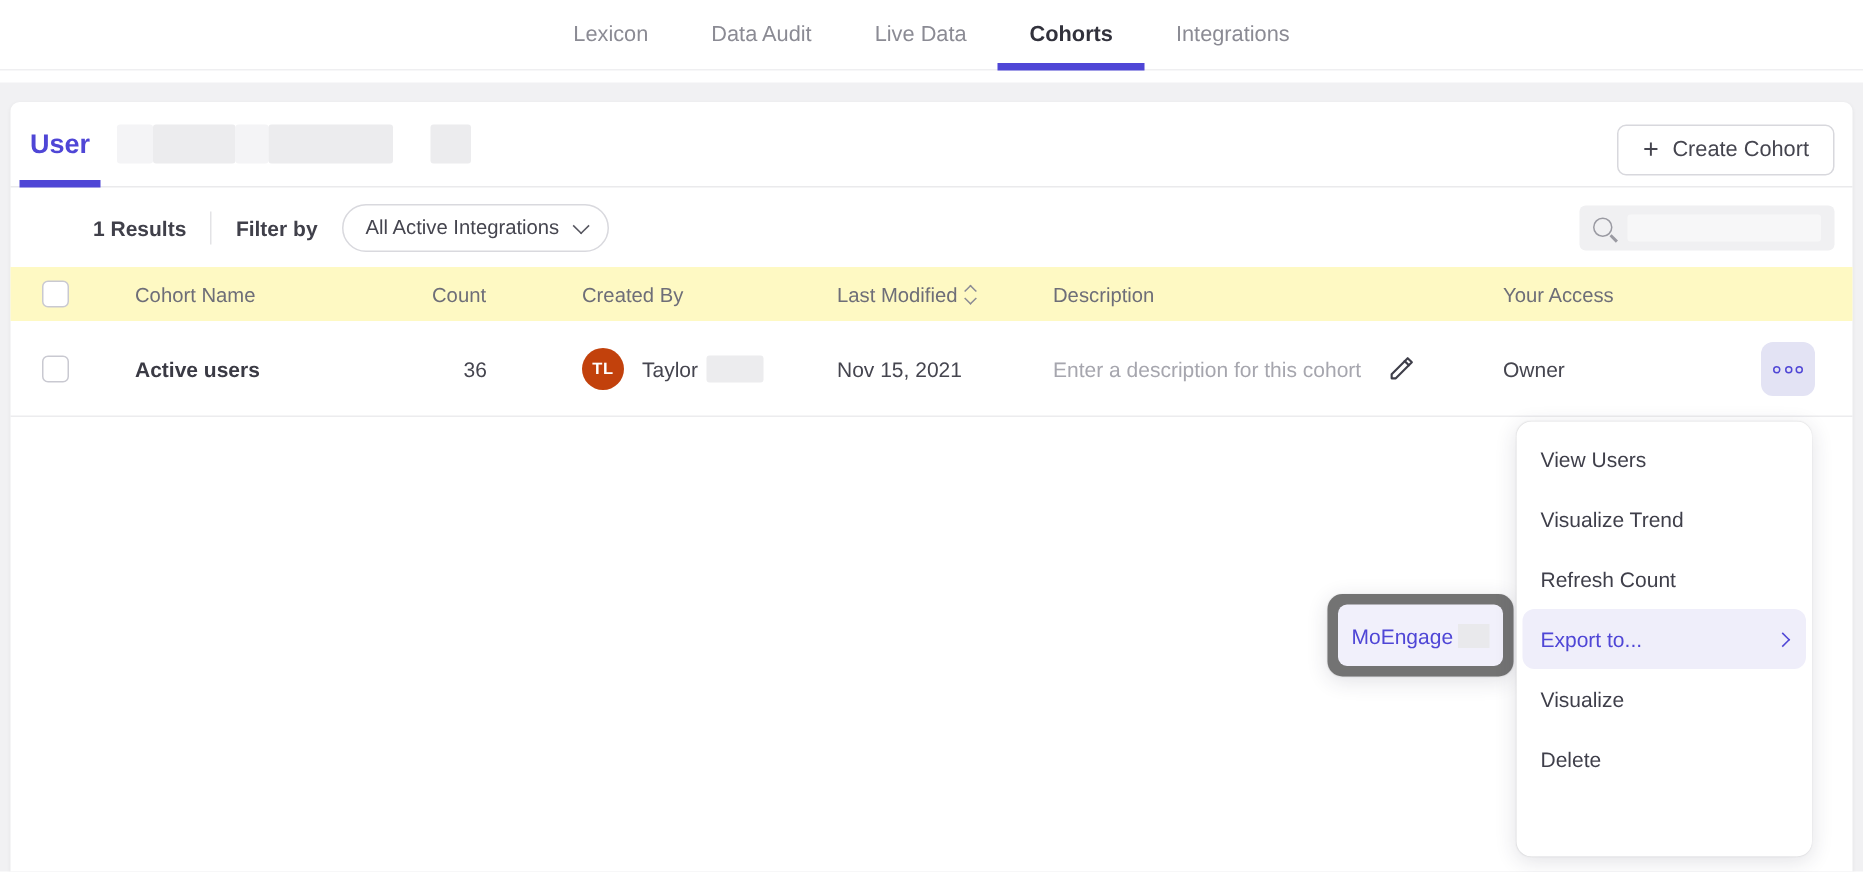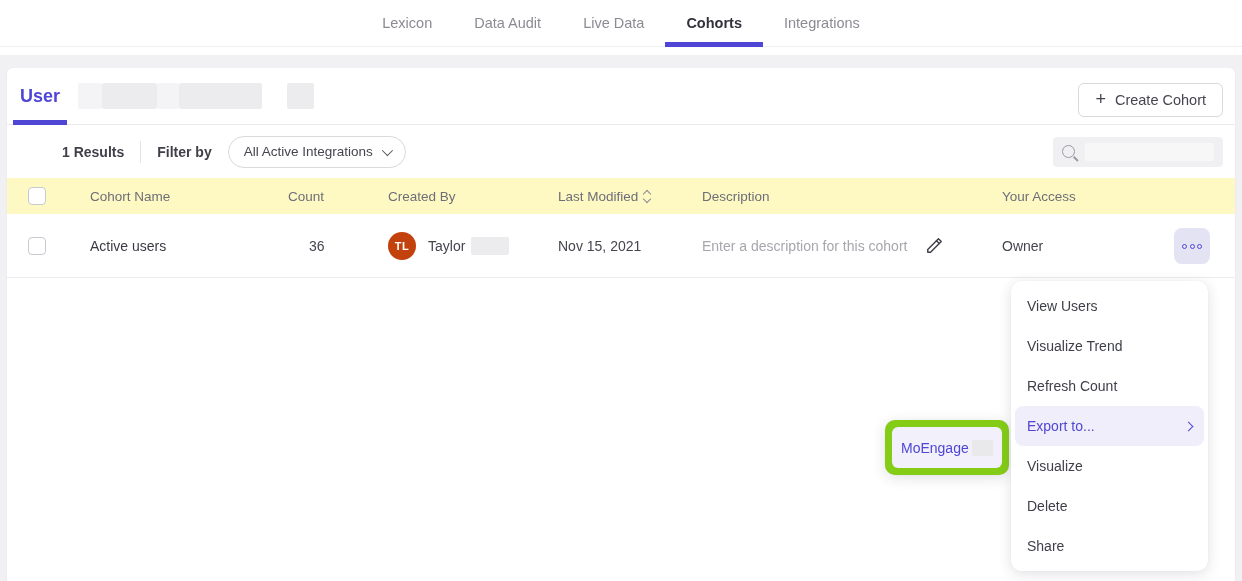--- a/index.html
+++ b/index.html
@@ -57,36 +57,36 @@
   .col-created { width: 170px; flex: none; display: flex; align-items: center; }
   .col-modified { width: 144px; flex: none; display: flex; align-items: center; gap: 6px; }
   .col-desc { width: 300px; flex: none; display: flex; align-items: center; }
   .col-access { flex: 1; }
   .checkbox { width: 18px; height: 18px; border: 1.5px solid #c9c9d1; border-radius: 4px; background: #fff; cursor: pointer; }
   .sort-icon { display: flex; flex-direction: column; gap: 2px; align-items: center; }
   .sort-icon i { width: 6px; height: 6px; border-right: 1.4px solid #8a8a94; border-bottom: 1.4px solid #8a8a94; display: block; }
   .sort-icon .up { transform: rotate(-135deg); }
   .sort-icon .down { transform: rotate(45deg); margin-top: -3px; }
 
-  .cohort-name { font-weight: 400; color: #3a3a44; cursor: pointer; }
+  .cohort-name { font-weight: 700; color: #3a3a44; cursor: pointer; }
   .avatar { width: 28px; height: 28px; border-radius: 50%; background: #c2410c; color: #fff; font-size: 11px; font-weight: 700; display: flex; align-items: center; justify-content: center; letter-spacing: .5px; flex: none; }
   .created-name { margin-left: 12px; }
   .name-redact { width: 38px; height: 18px; margin-left: 6px; }
   .desc-placeholder { color: #a6a6ae; }
   .pencil-icon { margin-left: 18px; cursor: pointer; display: flex; }
   .kebab-btn { position: absolute; right: 25px; top: 14px; width: 36px; height: 36px; border-radius: 8px; background: #e3e3f4; border: none; display: flex; align-items: center; justify-content: center; gap: 2.5px; cursor: pointer; }
   .kebab-btn i { width: 5px; height: 5px; border: 1.6px solid #4f46d6; border-radius: 50%; display: block; }
 
   
   .context-menu { position: absolute; left: 1011px; top: 281px; width: 197px; height: 290px; background: #fff; border-radius: 10px; padding: 5px 4px; box-shadow: 0 3px 14px rgba(40,40,70,.14), 0 0 1px rgba(0,0,0,.1); }
   .menu-item { height: 40px; display: flex; align-items: center; justify-content: space-between; padding: 0 12px; font-size: 14px; color: #3f3f4a; border-radius: 8px; cursor: pointer; }
   .menu-item.highlighted { background: #efeefa; color: #4f46d6; }
   .chev-right { width: 7px; height: 7px; border-right: 1.8px solid #4f46d6; border-top: 1.8px solid #4f46d6; transform: rotate(45deg); }
 
-  .submenu { position: absolute; left: 885px; top: 420px; width: 124px; height: 55px; background: #84cc16; border-radius: 10px; padding: 7px; box-shadow: 0 3px 14px rgba(40,40,70,.14), 0 0 1px rgba(0,0,0,.1); }
+  .submenu { position: absolute; left: 885px; top: 396px; width: 124px; height: 55px; background: #737373; border-radius: 10px; padding: 7px; box-shadow: 0 3px 14px rgba(40,40,70,.14), 0 0 1px rgba(0,0,0,.1); }
   .submenu-item { height: 41px; background: #f1f0fb; border-radius: 6px; display: flex; align-items: center; padding: 0 9px; color: #4f46d6; font-size: 14px; cursor: pointer; }
   .submenu-redact { width: 29px; height: 16px; background: #e9e9ec; margin-left: 3px; }
 </style>
 </head>
 <body>
 
 <div class="topbar">
   <div class="nav">
     <div class="nav-tab">Lexicon</div>
     <div class="nav-tab">Data Audit</div>
@@ -197,16 +197,13 @@
   <div class="menu-item highlighted">
     <span>Export to...</span>
     <span class="chev-right"></span>
   </div>
   <div class="menu-item">
     <span>Visualize</span>
   </div>
   <div class="menu-item">
     <span>Delete</span>
   </div>
-  <div class="menu-item">
-    <span>Share</span>
-  </div>
 </div>
 
 </body></html>

